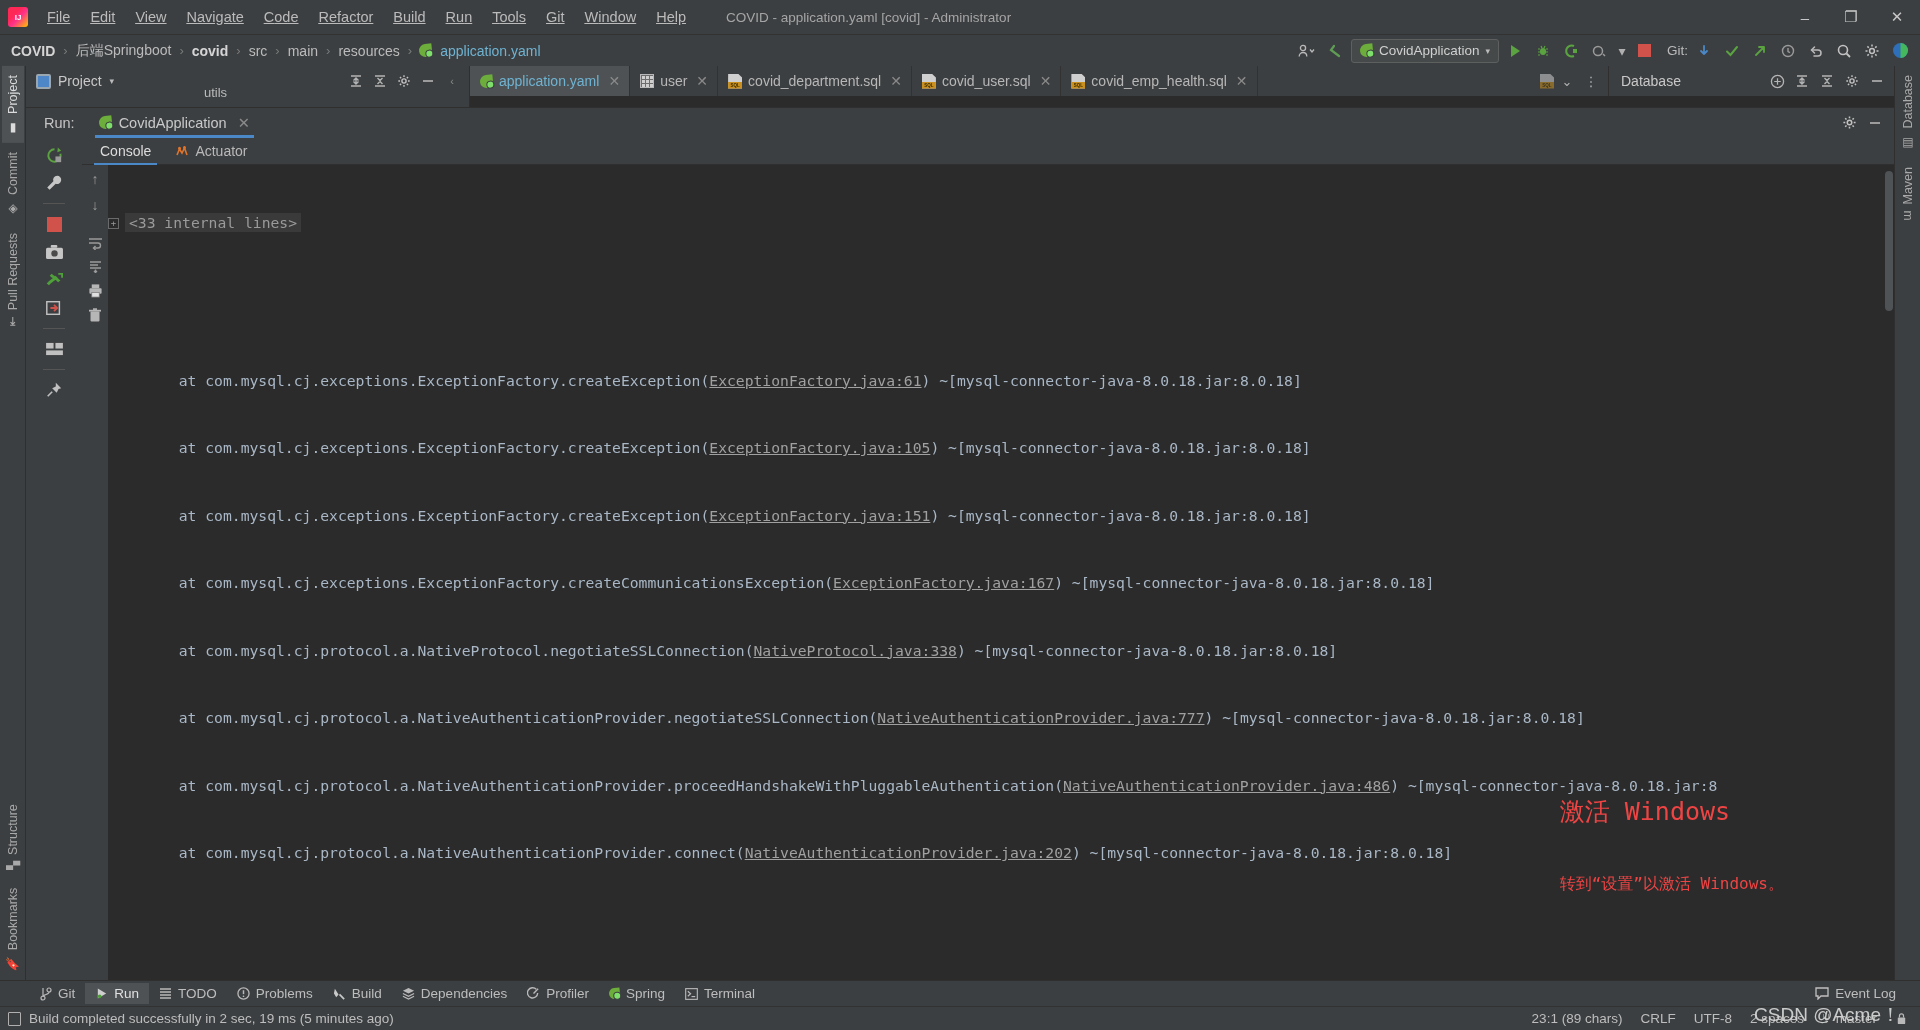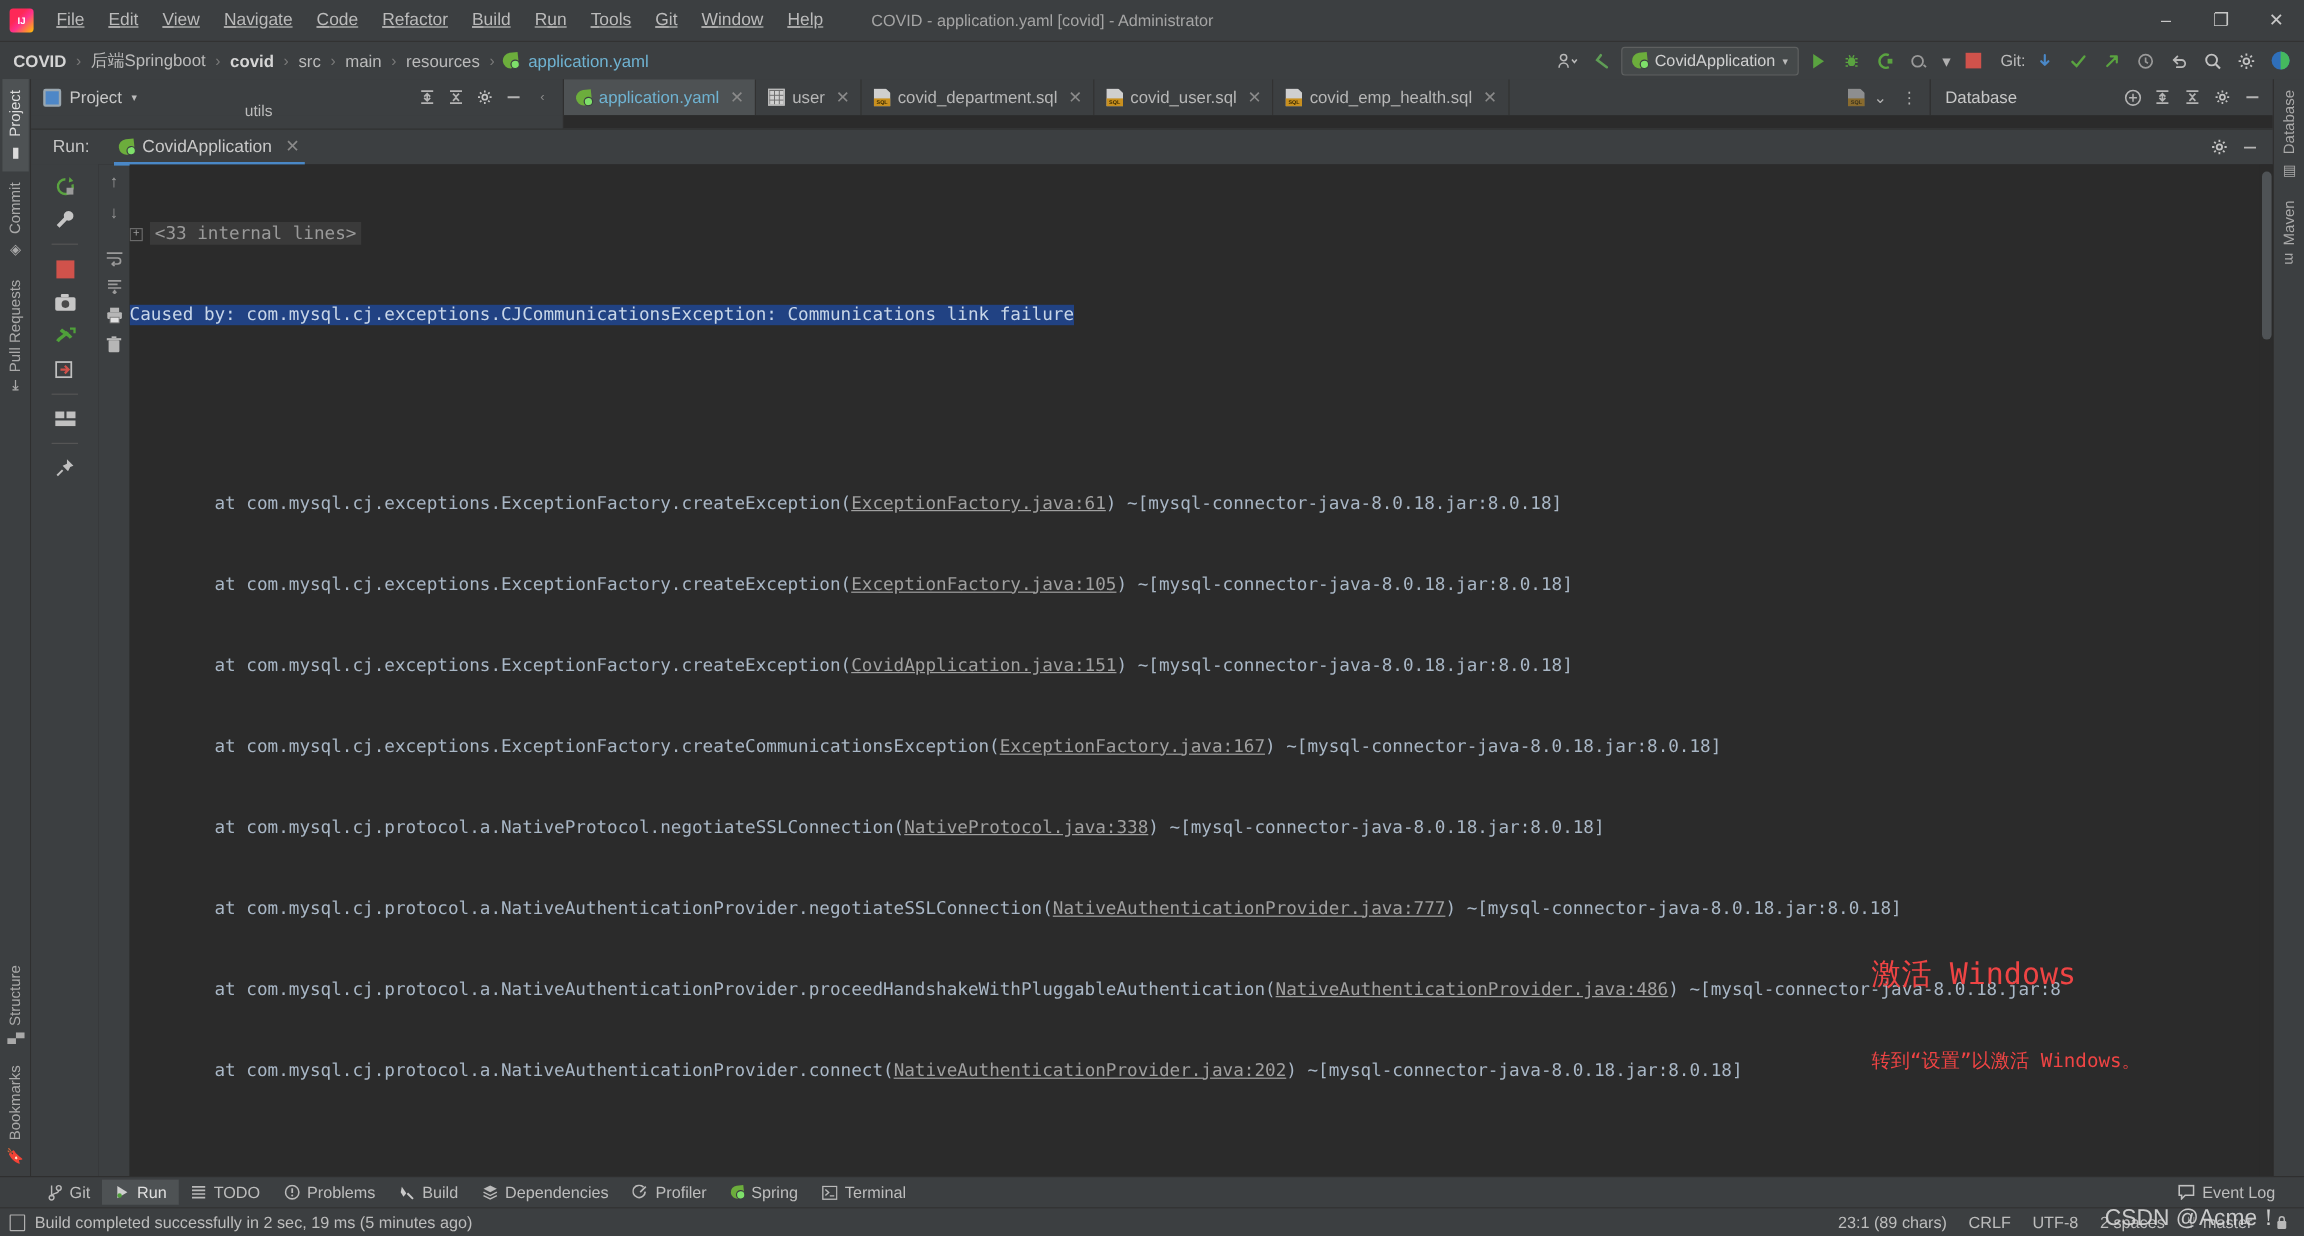--- a/index.html
+++ b/index.html
@@ -584,20 +584,35 @@
             <div class="gb">
               <svg width="18" height="18" viewBox="0 0 20 20">
                   <path d="M12 2l6 6-3 1-2 4-5-5 4-2z" fill="#c0c0c0"></path>
                   <path d="M8 12L3 17" stroke="#c0c0c0" stroke-width="1.8"></path>
                 </svg>
             </div>
           </div>
 
           <div class="run-content">
 
+            <div class="console-tabs">
+              <div class="ctab active">
+                <span>Console</span>
+              </div>
+              <div class="ctab">
+                <span>
+                  <svg width="14" height="14" viewBox="0 0 14 14">
+                      <path d="M2 11 L4.5 5 L7 9 L9.5 4 L12 11" stroke="#e0742a" stroke-width="1.6" fill="none"></path>
+                      <circle cx="4.5" cy="4.3" r="1.5" fill="#e0742a"></circle>
+                      <circle cx="9.5" cy="3.4" r="1.5" fill="#e0742a"></circle>
+                    </svg>
+                </span>
+                <span>Actuator</span>
+              </div>
+            </div>
 
             <div class="console-wrap">
 
               <div class="console-nav">
                 <span class="cn">↑</span>
                 <span class="cn">↓</span>
                 <span class="cn" style="margin-top:14px">
                   <svg width="15" height="13" viewBox="0 0 15 13">
                       <path d="M1 2h13M1 6h9a2.5 2.5 0 0 1 0 5H6" stroke="#9b9b9b" stroke-width="1.4" fill="none"></path>
                       <path d="M7.5 9L5.5 11L7.5 13" stroke="#9b9b9b" stroke-width="1.4" fill="none"></path>
@@ -620,26 +635,25 @@
                   <svg width="14" height="15" viewBox="0 0 14 15">
                       <rect x="2.5" y="3.5" width="9" height="10" rx="1" fill="#b6b6b6"></rect>
                       <rect x="1" y="1.8" width="12" height="1.8" fill="#b6b6b6"></rect>
                       <rect x="5" y="0.3" width="4" height="1.6" fill="#b6b6b6"></rect>
                     </svg>
                 </span>
               </div>
 
               <div class="console">
                 <div class="cline"><span class="fold">+</span><span class="folded">&lt;33 internal lines&gt;</span></div>
-                <div class="cline"><span class="sel">Caused by: com.mysql.cj.exceptions.CJCommunicationsException: Communications link failure</span></div>
                 <div class="cline">&nbsp;</div>
 
                 <div class="cline"><span>	at com.mysql.cj.exceptions.ExceptionFactory.createException(</span><span class="lnk">ExceptionFactory.java:61</span><span>) ~[mysql-connector-java-8.0.18.jar:8.0.18]</span></div>
                 <div class="cline"><span>	at com.mysql.cj.exceptions.ExceptionFactory.createException(</span><span class="lnk">ExceptionFactory.java:105</span><span>) ~[mysql-connector-java-8.0.18.jar:8.0.18]</span></div>
-                <div class="cline"><span>	at com.mysql.cj.exceptions.ExceptionFactory.createException(</span><span class="lnk">CovidApplication.java:151</span><span>) ~[mysql-connector-java-8.0.18.jar:8.0.18]</span></div>
+                <div class="cline"><span>	at com.mysql.cj.exceptions.ExceptionFactory.createException(</span><span class="lnk">ExceptionFactory.java:151</span><span>) ~[mysql-connector-java-8.0.18.jar:8.0.18]</span></div>
                 <div class="cline"><span>	at com.mysql.cj.exceptions.ExceptionFactory.createCommunicationsException(</span><span class="lnk">ExceptionFactory.java:167</span><span>) ~[mysql-connector-java-8.0.18.jar:8.0.18]</span></div>
                 <div class="cline"><span>	at com.mysql.cj.protocol.a.NativeProtocol.negotiateSSLConnection(</span><span class="lnk">NativeProtocol.java:338</span><span>) ~[mysql-connector-java-8.0.18.jar:8.0.18]</span></div>
                 <div class="cline"><span>	at com.mysql.cj.protocol.a.NativeAuthenticationProvider.negotiateSSLConnection(</span><span class="lnk">NativeAuthenticationProvider.java:777</span><span>) ~[mysql-connector-java-8.0.18.jar:8.0.18]</span></div>
                 <div class="cline"><span>	at com.mysql.cj.protocol.a.NativeAuthenticationProvider.proceedHandshakeWithPluggableAuthentication(</span><span class="lnk">NativeAuthenticationProvider.java:486</span><span>) ~[mysql-connector-java-8.0.18.jar:8</span></div>
                 <div class="cline"><span>	at com.mysql.cj.protocol.a.NativeAuthenticationProvider.connect(</span><span class="lnk">NativeAuthenticationProvider.java:202</span><span>) ~[mysql-connector-java-8.0.18.jar:8.0.18]</span></div>
                 
                 
                 
                 
                 

